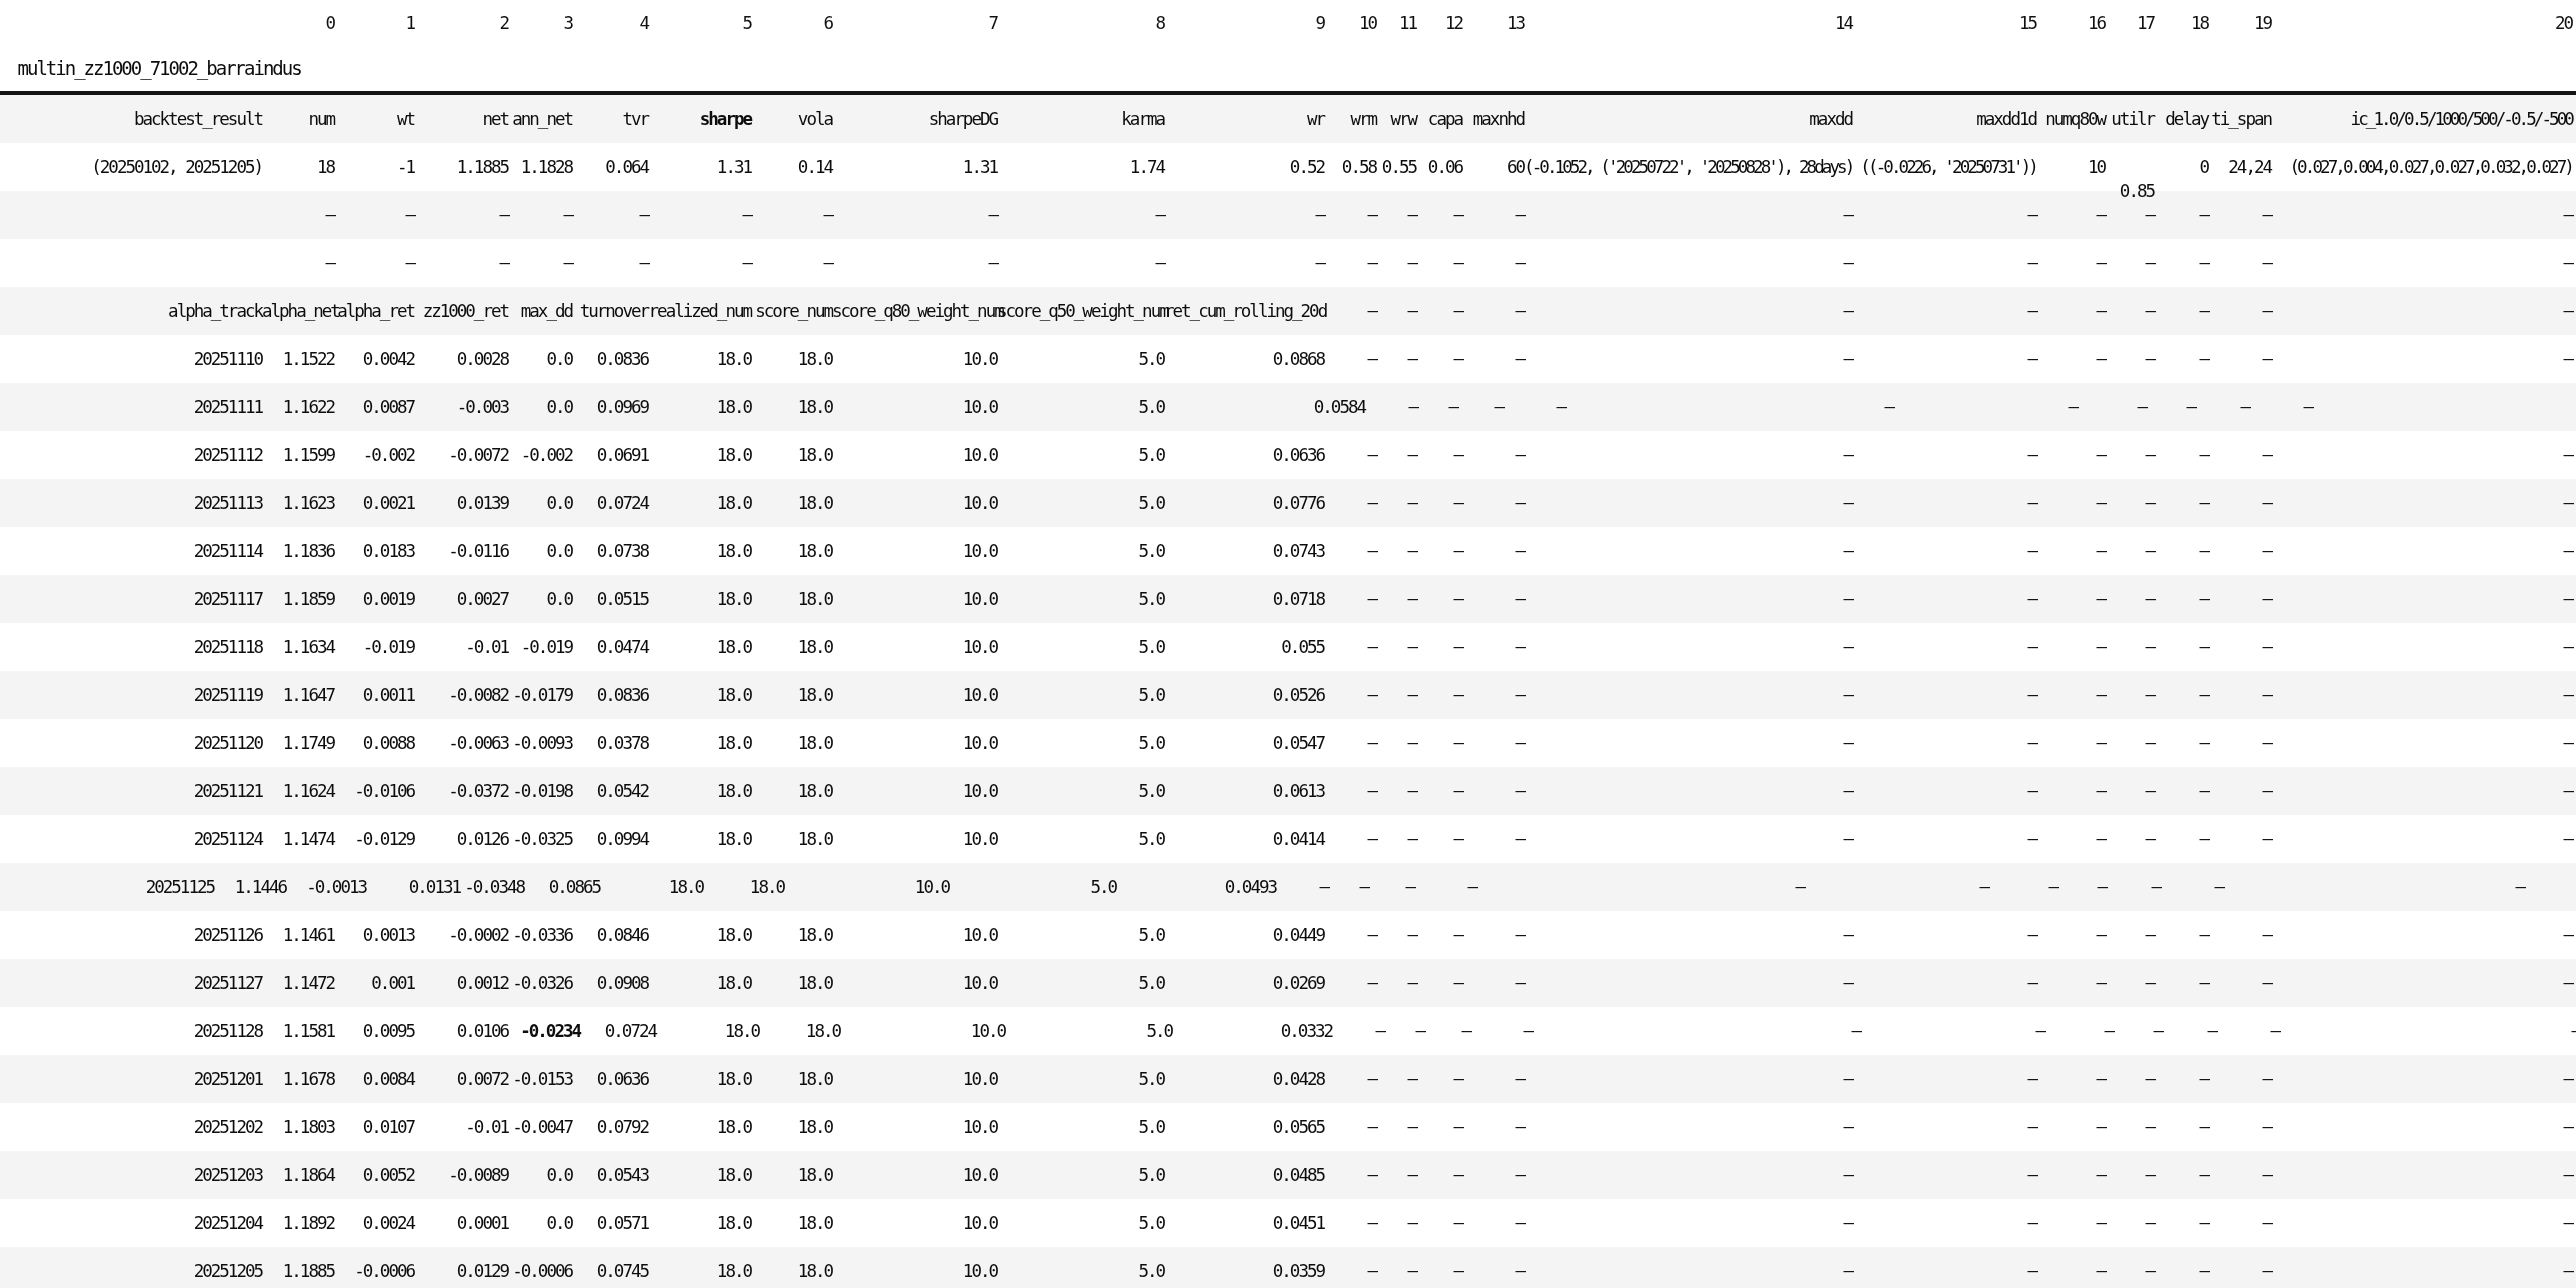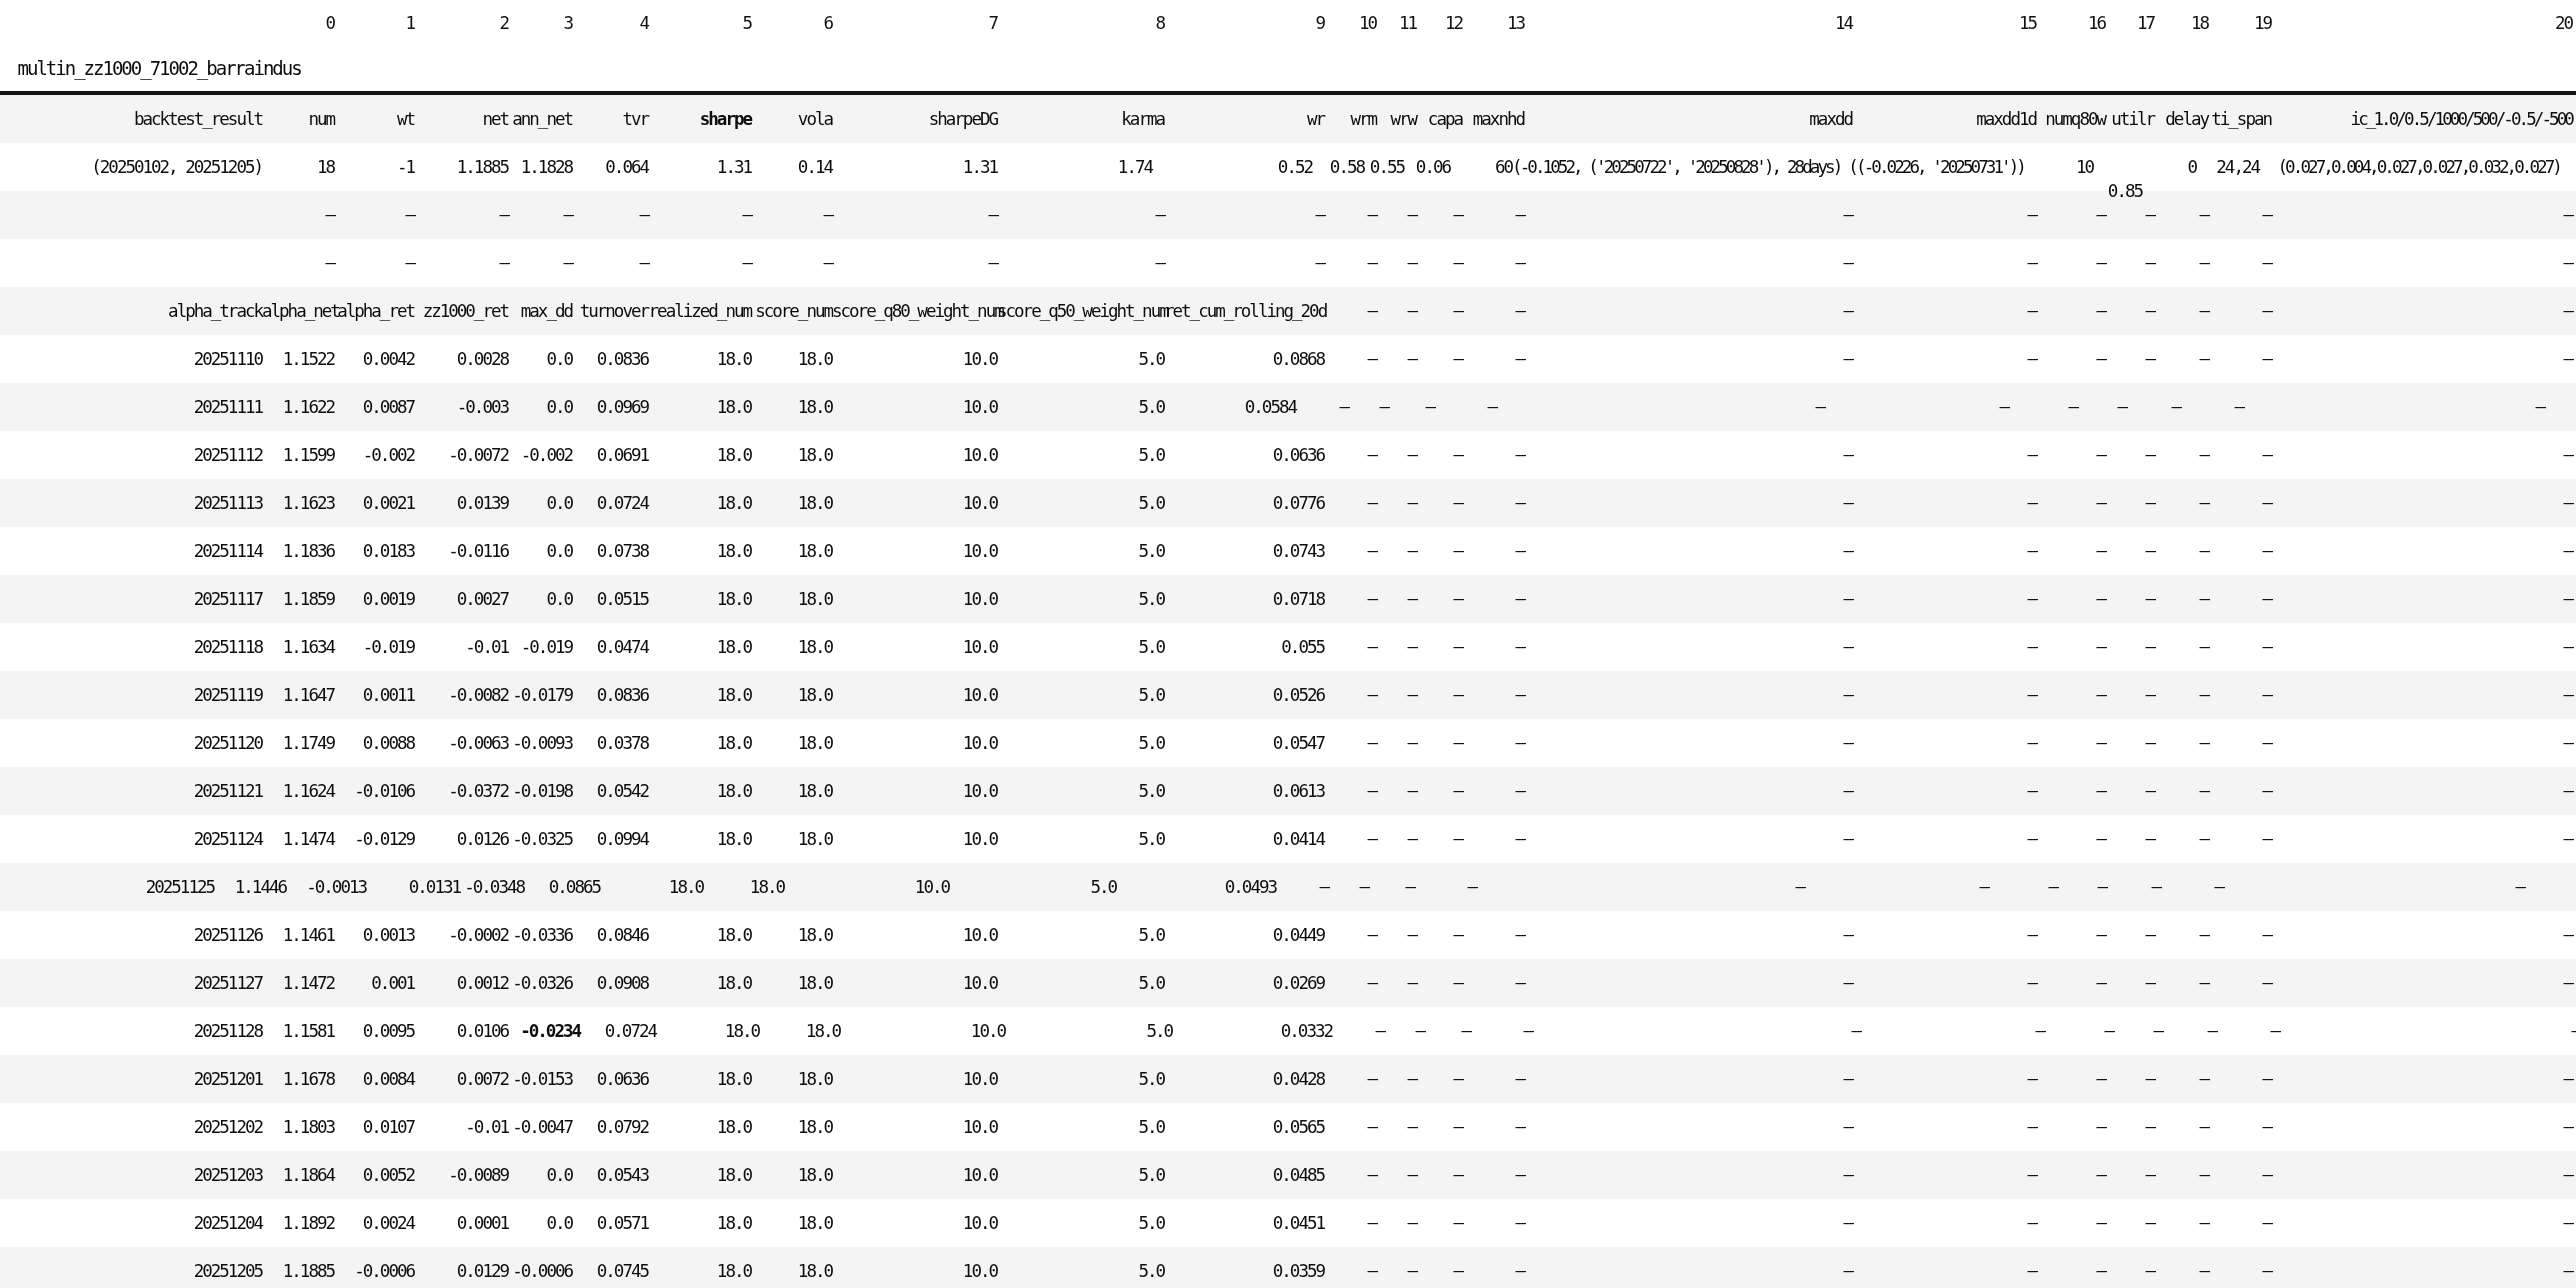--- a/index.html
+++ b/index.html
@@ -101,21 +101,21 @@
       <div class="row">
         <div class="cell" style="width: 262px;">(20250102, 20251205)</div>
         <div class="cell" style="width: 72px;">18</div>
         <div class="cell" style="width: 80px;">-1</div>
         <div class="cell" style="width: 94px;">1.1885</div>
         <div class="cell" style="width: 64px;">1.1828</div>
         <div class="cell" style="width: 76px;">0.064</div>
         <div class="cell" style="width: 103px;">1.31</div>
         <div class="cell" style="width: 81px;">0.14</div>
         <div class="cell" style="width: 165px;">1.31</div>
-        <div class="cell" style="width: 155px;">1.74</div>
+        <div class="cell" style="width: 167px;">1.74</div>
         <div class="cell" style="width: 160px;">0.52</div>
         <div class="cell" style="width: 52px;">0.58</div>
         <div class="cell" style="width: 40px;">0.55</div>
         <div class="cell" style="width: 46px;">0.06</div>
         <div class="cell" style="width: 62px;">60</div>
         <div class="cell xtight" style="width: 328px;">(-0.1052, ('20250722', '20250828'), 28days)</div>
         <div class="cell xtight" style="width: 184px;">((-0.0226, '20250731'))</div>
         <div class="cell" style="width: 69px;">10</div>
         <div class="cell" style="width: 49px; margin-top: 48px;">0.85</div>
         <div class="cell" style="width: 54px;">0</div>
@@ -222,21 +222,21 @@
         <div class="cell" style="width: 262px;">20251111</div>
         <div class="cell" style="width: 72px;">1.1622</div>
         <div class="cell" style="width: 80px;">0.0087</div>
         <div class="cell" style="width: 94px;">-0.003</div>
         <div class="cell" style="width: 64px;">0.0</div>
         <div class="cell" style="width: 76px;">0.0969</div>
         <div class="cell" style="width: 103px;">18.0</div>
         <div class="cell" style="width: 81px;">18.0</div>
         <div class="cell" style="width: 165px;">10.0</div>
         <div class="cell" style="width: 167px;">5.0</div>
-        <div class="cell" style="width: 132px;">0.0584</div>
+        <div class="cell" style="width: 189px; padding-left: 12px;">0.0584</div>
         <div class="cell dash-cell" style="width: 52px;">—</div>
         <div class="cell dash-cell" style="width: 40px;">—</div>
         <div class="cell dash-cell" style="width: 46px;">—</div>
         <div class="cell dash-cell" style="width: 62px;">—</div>
         <div class="cell dash-cell" style="width: 328px;">—</div>
         <div class="cell dash-cell" style="width: 184px;">—</div>
         <div class="cell dash-cell" style="width: 69px;">—</div>
         <div class="cell dash-cell" style="width: 49px;">—</div>
         <div class="cell dash-cell" style="width: 54px;">—</div>
         <div class="cell dash-cell" style="width: 63px;">—</div>

